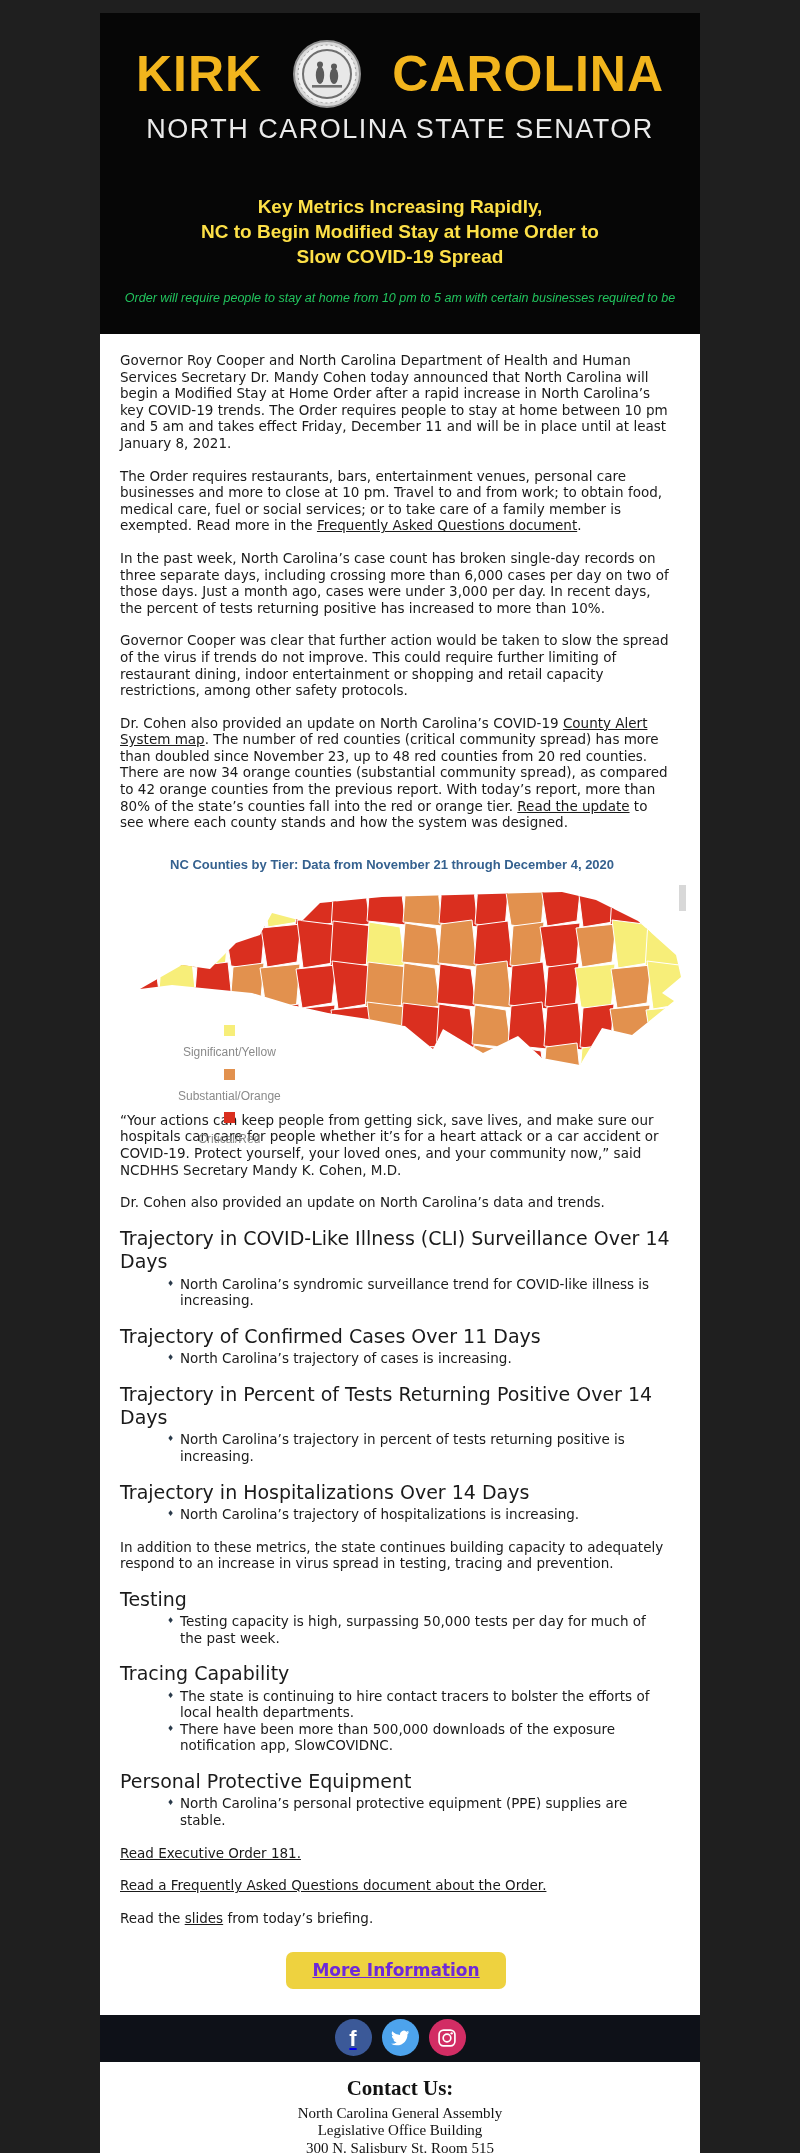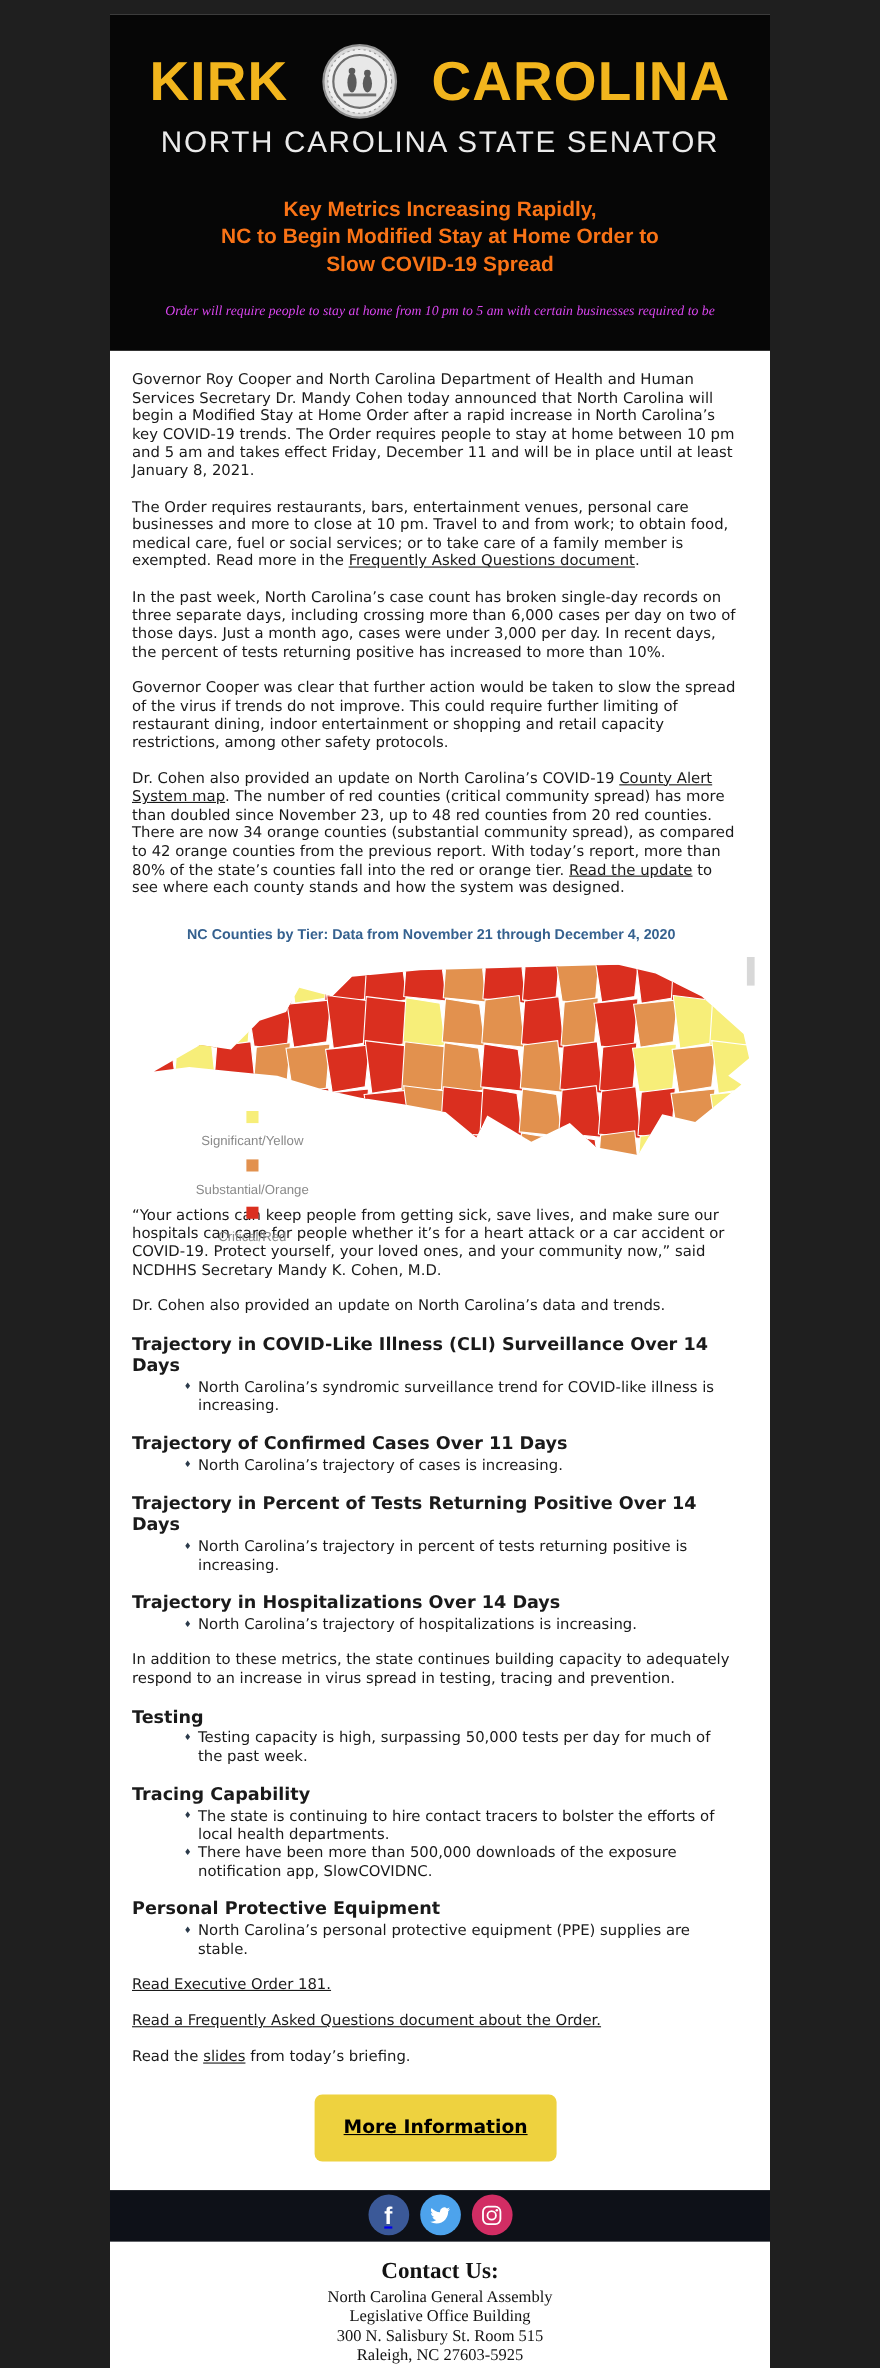--- a/index.html
+++ b/index.html
@@ -8,50 +8,50 @@
   .card { width:600px; margin:0 auto; background:#ffffff; }
 
   
   .header { background:#060606; text-align:center; padding:26px 8px 14px; }
   .brand-row { display:flex; align-items:center; justify-content:center; gap:30px; }
   .brand-name { font-family:"Liberation Sans",sans-serif; font-weight:800; font-size:50px;
                 letter-spacing:1px; line-height:1; }
   .seal-svg { width:70px; height:70px; display:block; }
   .brand-sub { color:#ebebeb; font-family:"Liberation Sans",sans-serif; font-size:27px;
                letter-spacing:1.5px; margin-top:5px; font-weight:400; }
-  .headline { color:#f97316; font-family:"Liberation Sans",sans-serif; font-weight:700;
-              font-size:19px; line-height:25px; margin-top:33px; white-space:pre-line; }
+  .headline { color:#fde047; font-family:"Liberation Sans",sans-serif; font-weight:700;
+              font-size:19px; line-height:25px; margin-top:49px; white-space:pre-line; }
   .deck { margin-top:22px; }
-  .deck-line { color:#d946ef; font-family:Liberation Serif, serif; font-style:italic;
+  .deck-line { color:#22c55e; font-family:Liberation Sans, sans-serif; font-style:italic;
                font-size:12.5px; margin-bottom:15px; }
 
   
   .article { background:#ffffff; padding:2px 28px 2px 20px; font-family:"DejaVu Sans",sans-serif;
              font-size:13.5px; line-height:1.23; color:#1a1a1a; }
   .article p { margin:16px 0; }
   a.tlink { color:inherit; text-decoration:underline; }
-  .sec-h { font-family:"DejaVu Sans",sans-serif; font-size:16px; font-weight:700; margin:16px 0 2px; }
+  .sec-h { font-family:"DejaVu Sans",sans-serif; font-size:19px; font-weight:400; margin:16px 0 2px; }
   ul.bullets { margin:2px 0 0; padding:0 0 0 46px; list-style:none; }
   ul.bullets li { position:relative; padding-left:14px; }
   ul.bullets li::before { content:"♦"; position:absolute; left:1px; top:3px; font-size:8px; color:#2a3a4a; }
 
   
   .map-figure { position:relative; width:553px; margin:26px 0 26px 14px; }
   .map-title { color:#35618f; font-family:Liberation Sans, sans-serif; font-weight:700;
                font-size:13px; margin:0 0 8px 36px; }
   .map-svg { display:block; width:553px; height:205px; }
   .map-legend { position:absolute; left:44px; top:168px; }
   .legend-row { display:flex; align-items:center; gap:9px; margin-bottom:9px;
                 font-family:"Liberation Sans",sans-serif; font-size:12px; color:#8a8a8a;flex-direction:column; }
   .legend-swatch { width:11px; height:11px; flex:0 0 auto; }
 
   
   .cta-row { text-align:center; margin:26px 0 24px; }
-  .cta-btn { display:inline-block; color:#000000; font-family:"DejaVu Sans",sans-serif;
-             font-weight:700; font-size:17px; padding:20px 26px; border-radius:7px;
+  .cta-btn { display:inline-block; color:#6d28d9; font-family:"DejaVu Sans",sans-serif;
+             font-weight:700; font-size:17px; padding:8px 26px; border-radius:7px;
              border:none; cursor:pointer; }
 
   
   .social-band { background:#0e1118; text-align:center; padding:4px 0 6px; }
   .icon-circle { display:inline-flex; width:37px; height:37px; border-radius:50%;
                  align-items:center; justify-content:center; margin:0 3px; vertical-align:middle; }
   .fb-glyph { color:#ffffff; font-family:"Liberation Sans",sans-serif; font-weight:700;
               font-size:22px; line-height:1; transform:translateY(1px); }
 
   

